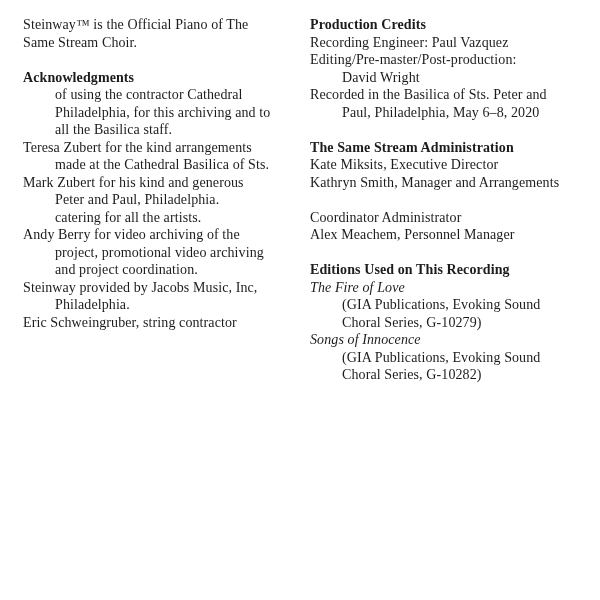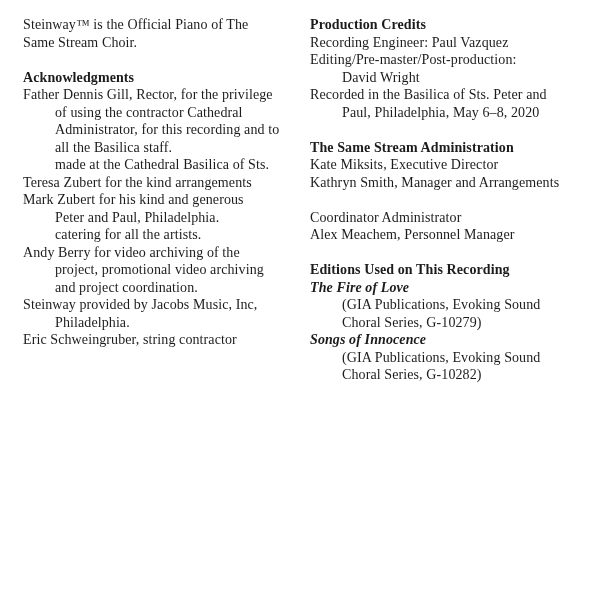--- a/index.html
+++ b/index.html
@@ -21,21 +21,21 @@
     top: 16px;
     font-size: 14px;
     line-height: 17.5px;
     letter-spacing: 0.1px;
   }
   .column.left  { left: 23px;  width: 276px; }
   .column.right { left: 310px; width: 278px; }
   .line { white-space: nowrap; }
   .line.indent { padding-left: 32px; }
   .line.bold { font-weight: bold; }
-  .line.bolditalic { font-weight: bold; font-style: italic; }
+  .line.bolditalic { font-weight: normal; font-style: italic; }
   .gap { height: 17.5px; }
   .page-number {
     position: absolute;
     top: 565px;
     left: 0;
     width: 596px;
     text-align: center;
     font-size: 13.5px;
     line-height: 16px;
     padding-left: 48px;
@@ -43,26 +43,25 @@
 </style>
 </head>
 <body>
 
 <div class="page">
   <div class="column left">
       <div class="line">Steinway™ is the Official Piano of The</div>
       <div class="line">Same Stream Choir.</div>
       <div class="gap"></div>
       <div class="line bold">Acknowledgments</div>
-      <div class="line">Father Dennis Gill, Rector, for the privilege</div>
       <div class="line indent">of using the contractor Cathedral</div>
-      <div class="line indent">Administrator, for this recording and to</div>
+      <div class="line indent">Philadelphia, for this archiving and to</div>
       <div class="line indent">all the Basilica staff.</div>
+      <div class="line">Teresa Zubert for the kind arrangements</div>
       <div class="line indent">made at the Cathedral Basilica of Sts.</div>
-      <div class="line">Teresa Zubert for the kind arrangements</div>
       <div class="line">Mark Zubert for his kind and generous</div>
       <div class="line indent">Peter and Paul, Philadelphia.</div>
       <div class="line indent">catering for all the artists.</div>
       <div class="line">Andy Berry for video archiving of the</div>
       <div class="line indent">project, promotional video archiving</div>
       <div class="line indent">and project coordination.</div>
       <div class="line">Steinway provided by Jacobs Music, Inc,</div>
       <div class="line indent">Philadelphia.</div>
       <div class="line">Eric Schweingruber, string contractor</div>
     </div>

